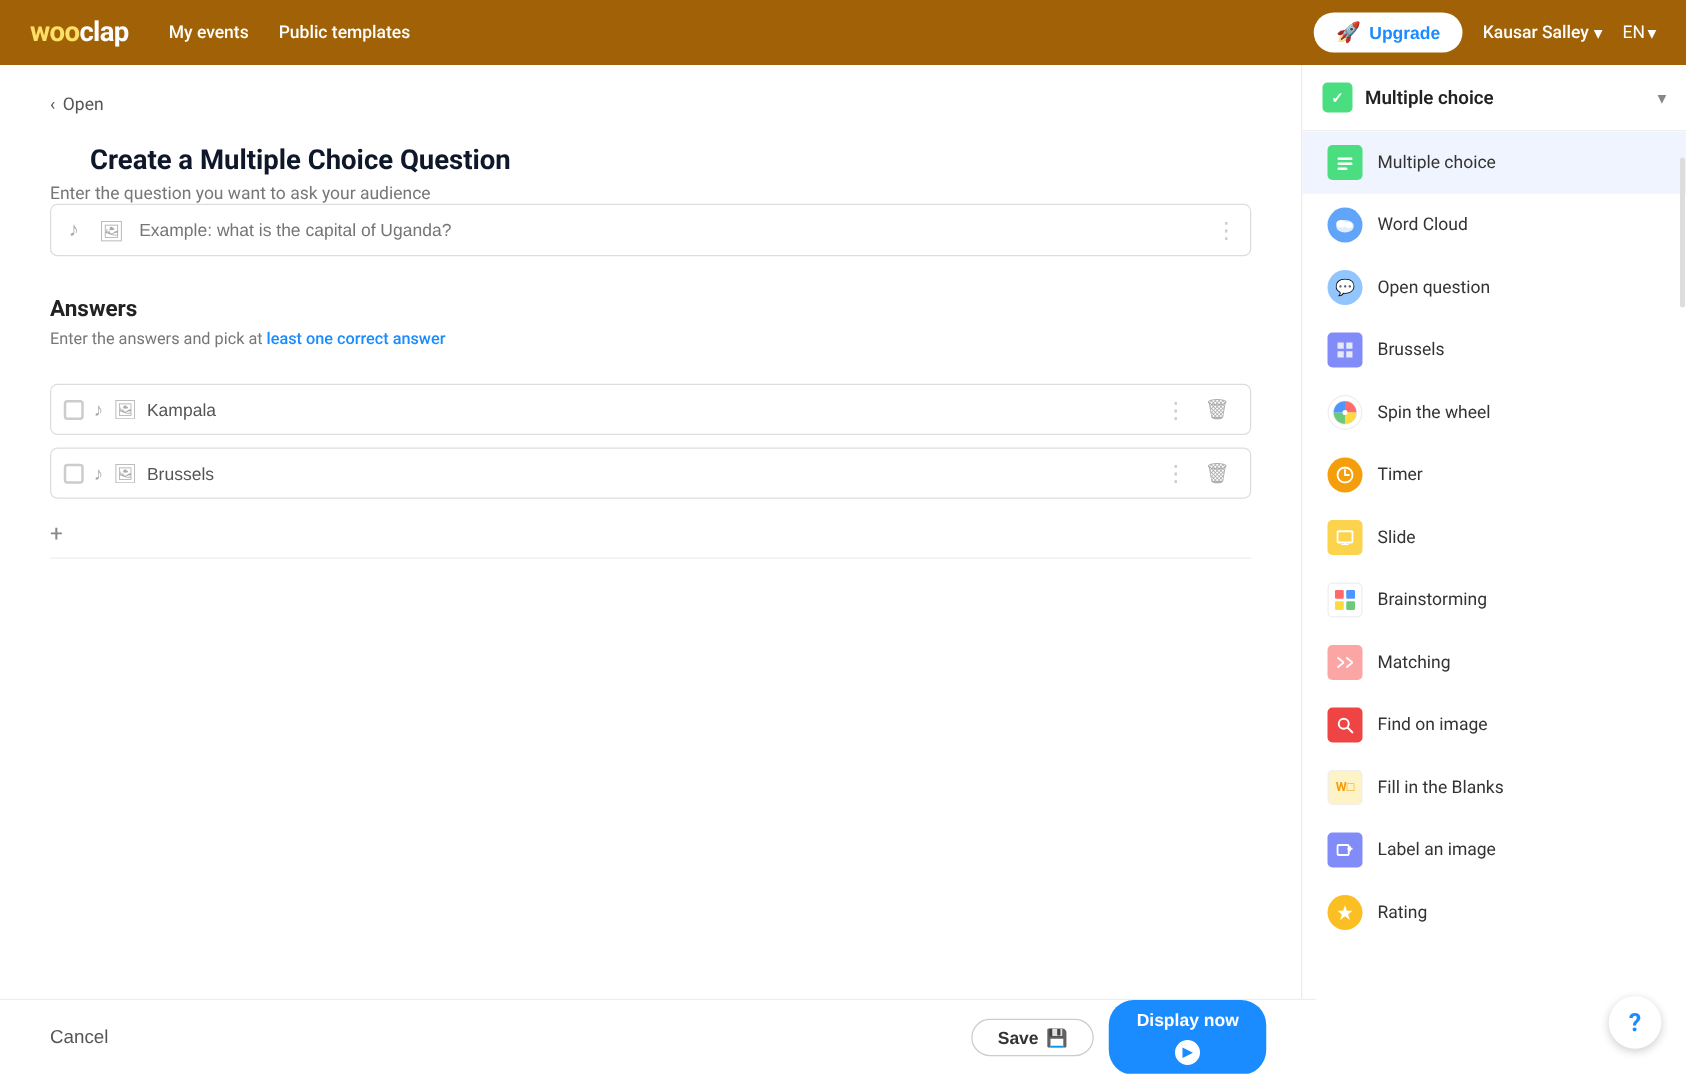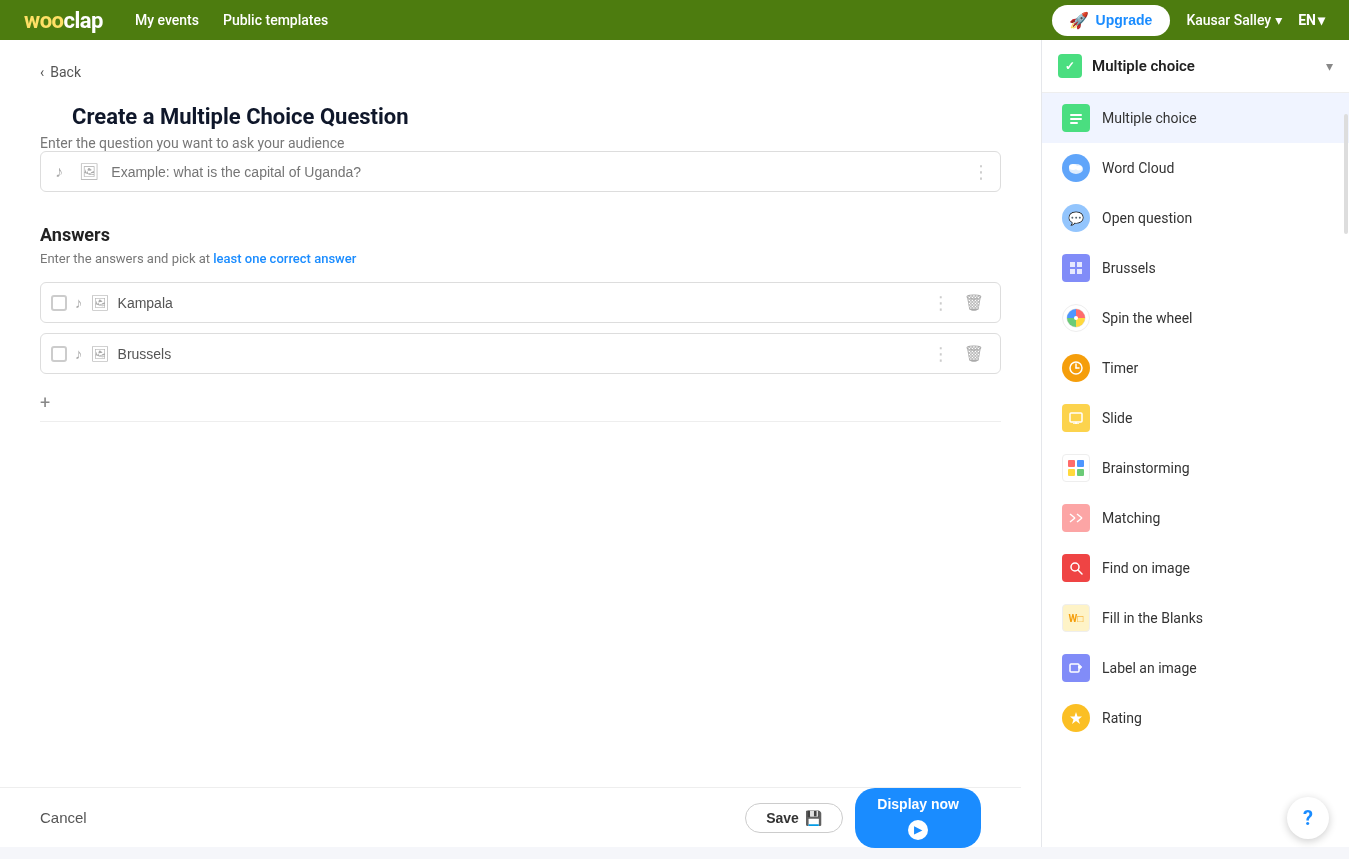--- a/index.html
+++ b/index.html
@@ -1,21 +1,21 @@
 <!DOCTYPE html>
 <html><head>
   <meta charset="utf-8">
   <style>
     * { box-sizing: border-box; margin: 0; padding: 0; }
     body { font-family: -apple-system, BlinkMacSystemFont, 'Segoe UI', Roboto, sans-serif; background: #f5f6fa; height: 859px; overflow: hidden; }
 
     
     .header {
-      background: #4d7c0f;
-      height: 40px;
+      background: #a16207;
+      height: 52px;
       display: flex;
       align-items: center;
       padding: 0 24px;
       gap: 32px;
       position: relative;
       z-index: 100;
     }
     .header-logo {
       color: white;
       font-size: 22px;
@@ -59,21 +59,21 @@
       font-size: 14px;
       font-weight: 500;
       cursor: pointer;
       display: flex;
       align-items: center;
       gap: 4px;
     }
     .lang-menu {
       color: white;
       font-size: 14px;
-      font-weight: 700;
+      font-weight: 400;
       cursor: pointer;
       display: flex;
       align-items: center;
       gap: 2px;
     }
 
     
     .main-layout {
       display: flex;
       height: calc(859px - 52px);
@@ -145,21 +145,21 @@
     
     .section-title {
       font-size: 18px;
       font-weight: 700;
       color: #222;
       margin-bottom: 6px;
     }
     .section-subtitle {
       font-size: 13px;
       color: #777;
-      margin-bottom: 16px;
+      margin-bottom: 28px;
     }
     .section-subtitle .highlight {
       color: #1a8cff;
       font-weight: 500;
     }
 
     .answer-row {
       display: flex;
       align-items: center;
       border: 1px solid #ddd;
@@ -296,21 +296,21 @@
       font-size: 14px;
       color: #333;
       font-weight: 400;
     }
 
     
     .bottom-bar {
       position: absolute;
       bottom: 0;
       left: 0;
-      right: 328px;
+      right: 296px;
       height: 60px;
       background: white;
       border-top: 1px solid #eee;
       display: flex;
       align-items: center;
       justify-content: space-between;
       padding: 0 40px;
     }
     .cancel-btn {
       background: none;
@@ -428,21 +428,21 @@
     </div>
   </div>
 </header>
 
 <div class="main-layout">
 
   <div class="content-area">
 
     <div class="back-link">
       <span>‹</span>
-      <span>Back</span>
+      <span>Open</span>
     </div>
 
     <h1 class="page-title">Create a Multiple Choice Question</h1>
     <p class="page-subtitle">Enter the question you want to ask your audience</p>
 
     <div class="question-input-box">
       <span class="icon-btn">♪</span>
       <span class="icon-btn">🖼</span>
       <input type="text" placeholder="Example: what is the capital of Uganda?" style="">
       <span class="drag-handle">⋮</span>

